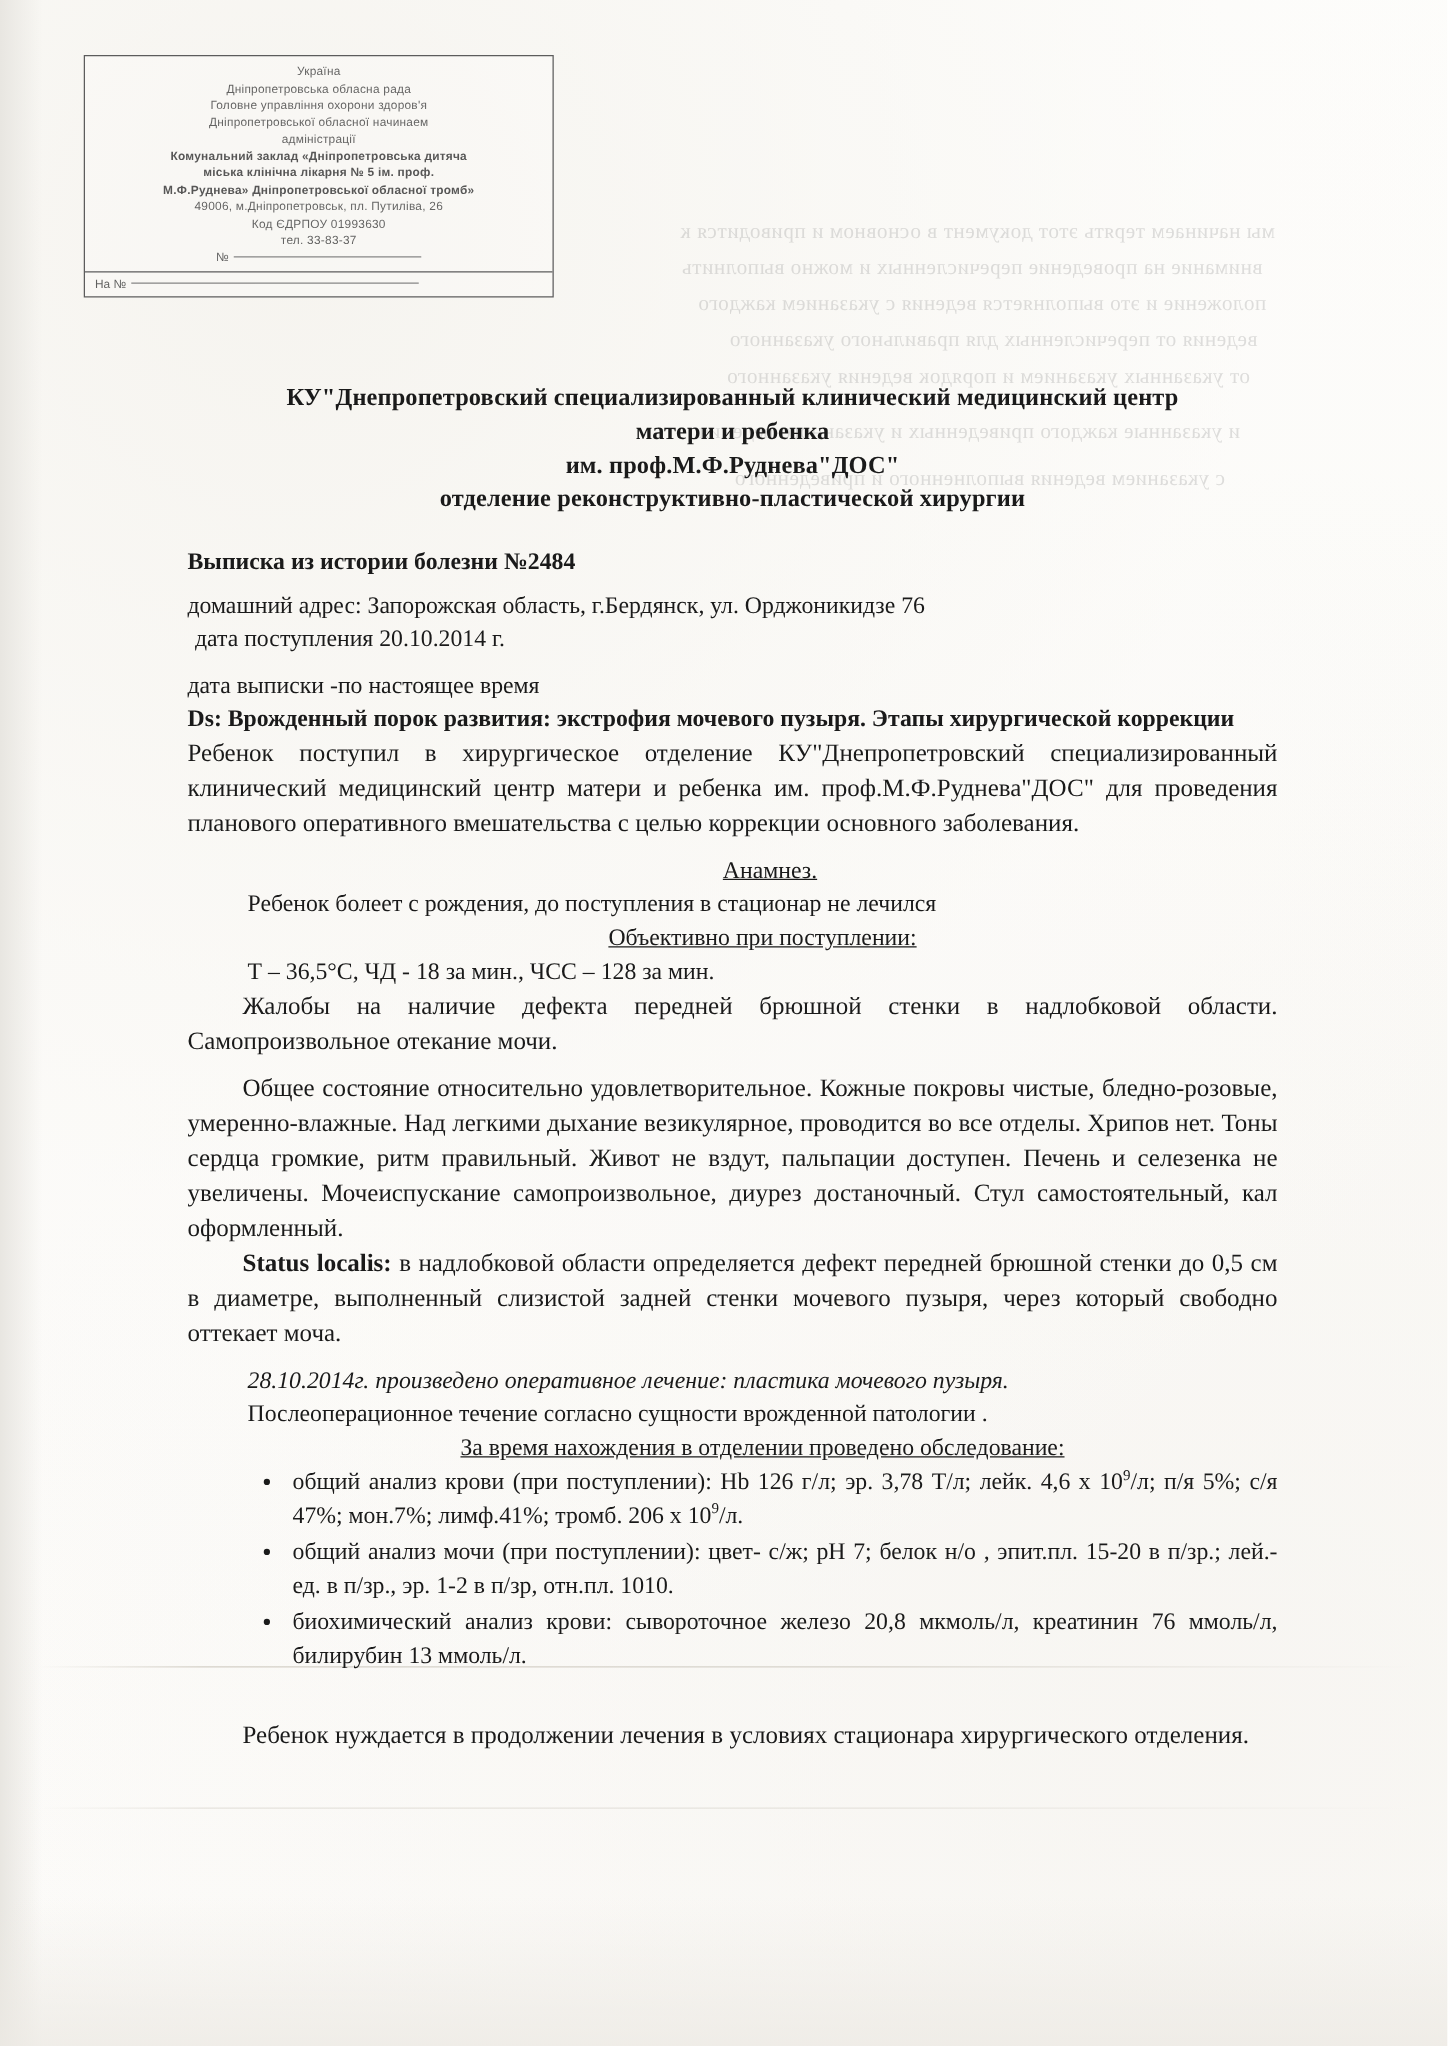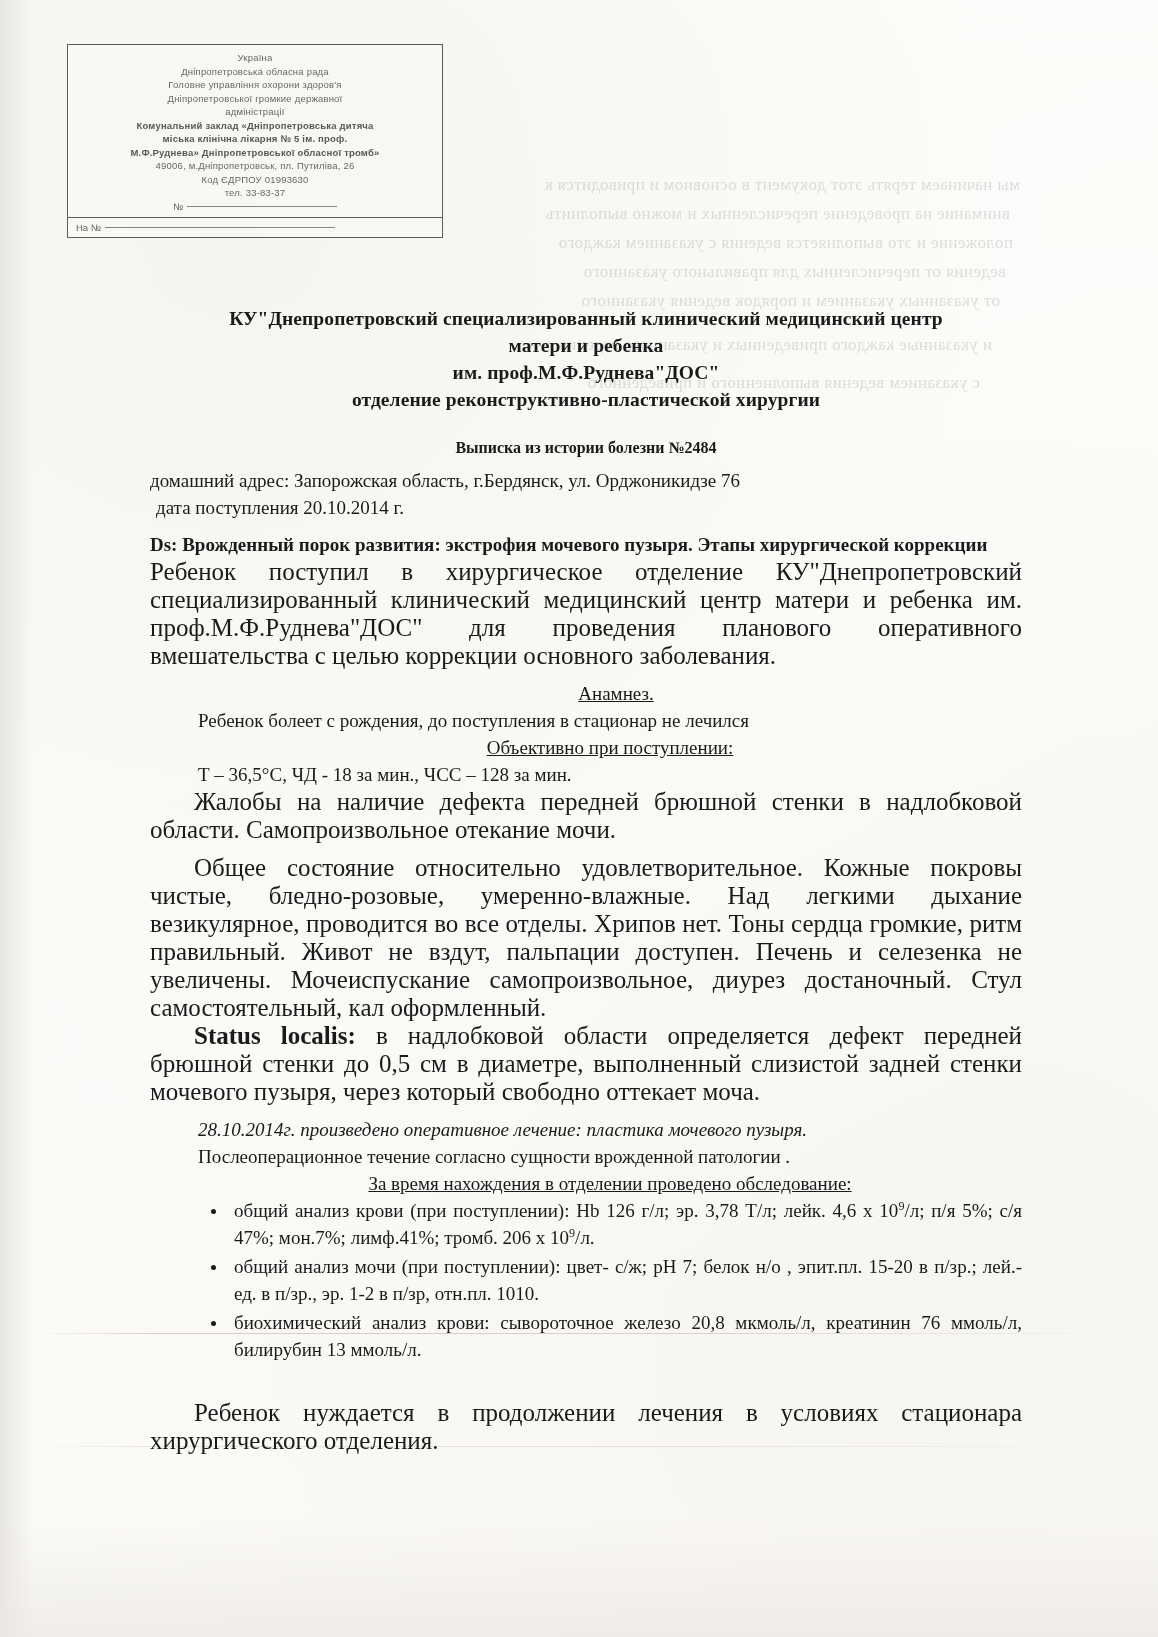--- a/index.html
+++ b/index.html
@@ -120,34 +120,34 @@
   }
   .title {
     text-align: center;
     font-weight: bold;
     font-size: 19.5px;
     line-height: 27px;
     letter-spacing: .1px;
   }
   .title .l2 { display: block; }
   .subject {
-    text-align: center;
+    text-align: left;
     font-weight: bold;
-    font-size: 16px;
+    font-size: 19px;
     margin-top: 26px;
   }
   p.b {
     margin: 0;
     font-size: 19px;
     line-height: 27px;
   }
   p.b.bold { font-weight: bold; }
   p.just {
     margin: 0;
-    font-size: 25px;
+    font-size: 20px;
     line-height: 28px;
     text-align: justify;
   }
   .indent { text-indent: 44px; }
   .u { text-decoration: underline; text-align: center; }
   .ul {
     margin: 0;
     padding-left: 78px;
     font-size: 19px;
     line-height: 27px;
@@ -171,21 +171,21 @@
   <div class="bleed" style="left:432px; top:330px; width:560px;">и указанные каждого приведенных и указанного ведения</div>
   <div class="bleed" style="left:440px; top:368px; width:540px;">с указанием ведения выполненного и приведенного</div>
 
   <div class="fold-line" style="top:1333px;"></div>
   <div class="fold-line" style="top:1446px; opacity:.55;"></div>
 
   <div class="letterhead">
     <div class="lh-line">Україна</div>
     <div class="lh-line">Дніпропетровська обласна рада</div>
     <div class="lh-line">Головне управління охорони здоров'я</div>
-    <div class="lh-line">Дніпропетровської громкие державної</div>
+    <div class="lh-line">Дніпропетровської обласної начинаем</div>
     <div class="lh-line">адміністрації</div>
     <div class="lh-line bold">Комунальний заклад «Дніпропетровська дитяча</div>
     <div class="lh-line bold">міська клінічна лікарня № 5 ім. проф.</div>
     <div class="lh-line bold">М.Ф.Руднева» Дніпропетровської обласної тромб»</div>
     <div class="lh-line">49006, м.Дніпропетровськ, пл. Путиліва, 26</div>
     <div class="lh-line">Код ЄДРПОУ 01993630</div>
     <div class="lh-line">тел. 33-83-37</div>
     <div class="lh-num">
       <span>№</span><span class="rule"></span>
     </div>
@@ -204,20 +204,21 @@
       <span class="l2">отделение реконструктивно-пластической хирургии</span>
     </div>
 
     <div class="subject">Выписка из истории болезни №2484</div>
 
     <div class="gap-s"></div>
 
     <p class="b">домашний адрес: Запорожская область, г.Бердянск, ул. Орджоникидзе 76</p>
     <p class="b" style="text-indent:6px;">дата поступления 20.10.2014 г.</p>
     <div class="gap-s"></div>
+    <p class="b">дата выписки  -по настоящее время</p>
     <p class="b bold">Ds: Врожденный порок развития:  экстрофия мочевого пузыря. Этапы хирургической коррекции</p>
 
     <p class="just">Ребенок поступил в хирургическое отделение КУ"Днепропетровский специализированный клинический медицинский центр матери и ребенка им. проф.М.Ф.Руднева"ДОС" для проведения планового  оперативного вмешательства с целью коррекции основного заболевания.</p>
 
     <div class="gap-s"></div>
 
     <p class="b u" style="margin-left:60px;">Анамнез.</p>
     <p class="b" style="margin-left:48px;">Ребенок болеет с рождения, до поступления в стационар не лечился</p>
     <p class="b u" style="margin-left:48px;">Объективно при поступлении:</p>
     <p class="b" style="margin-left:48px;">Т – 36,5°С, ЧД -  18 за мин., ЧСС – 128 за мин.</p>

